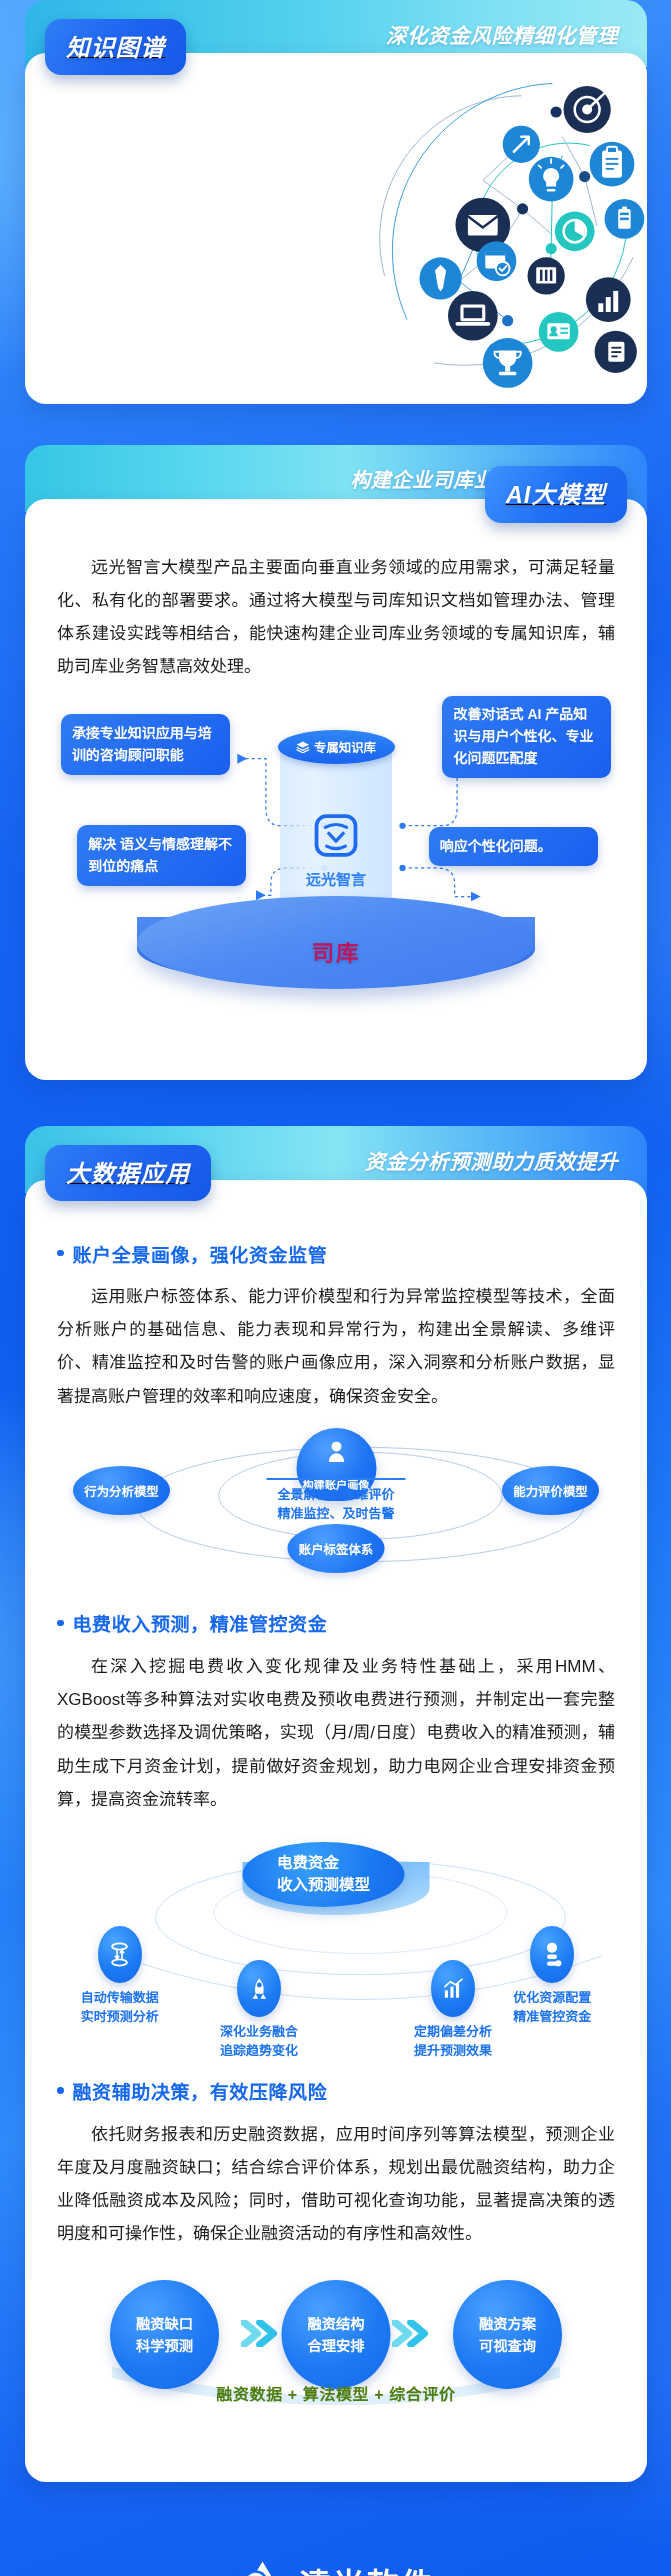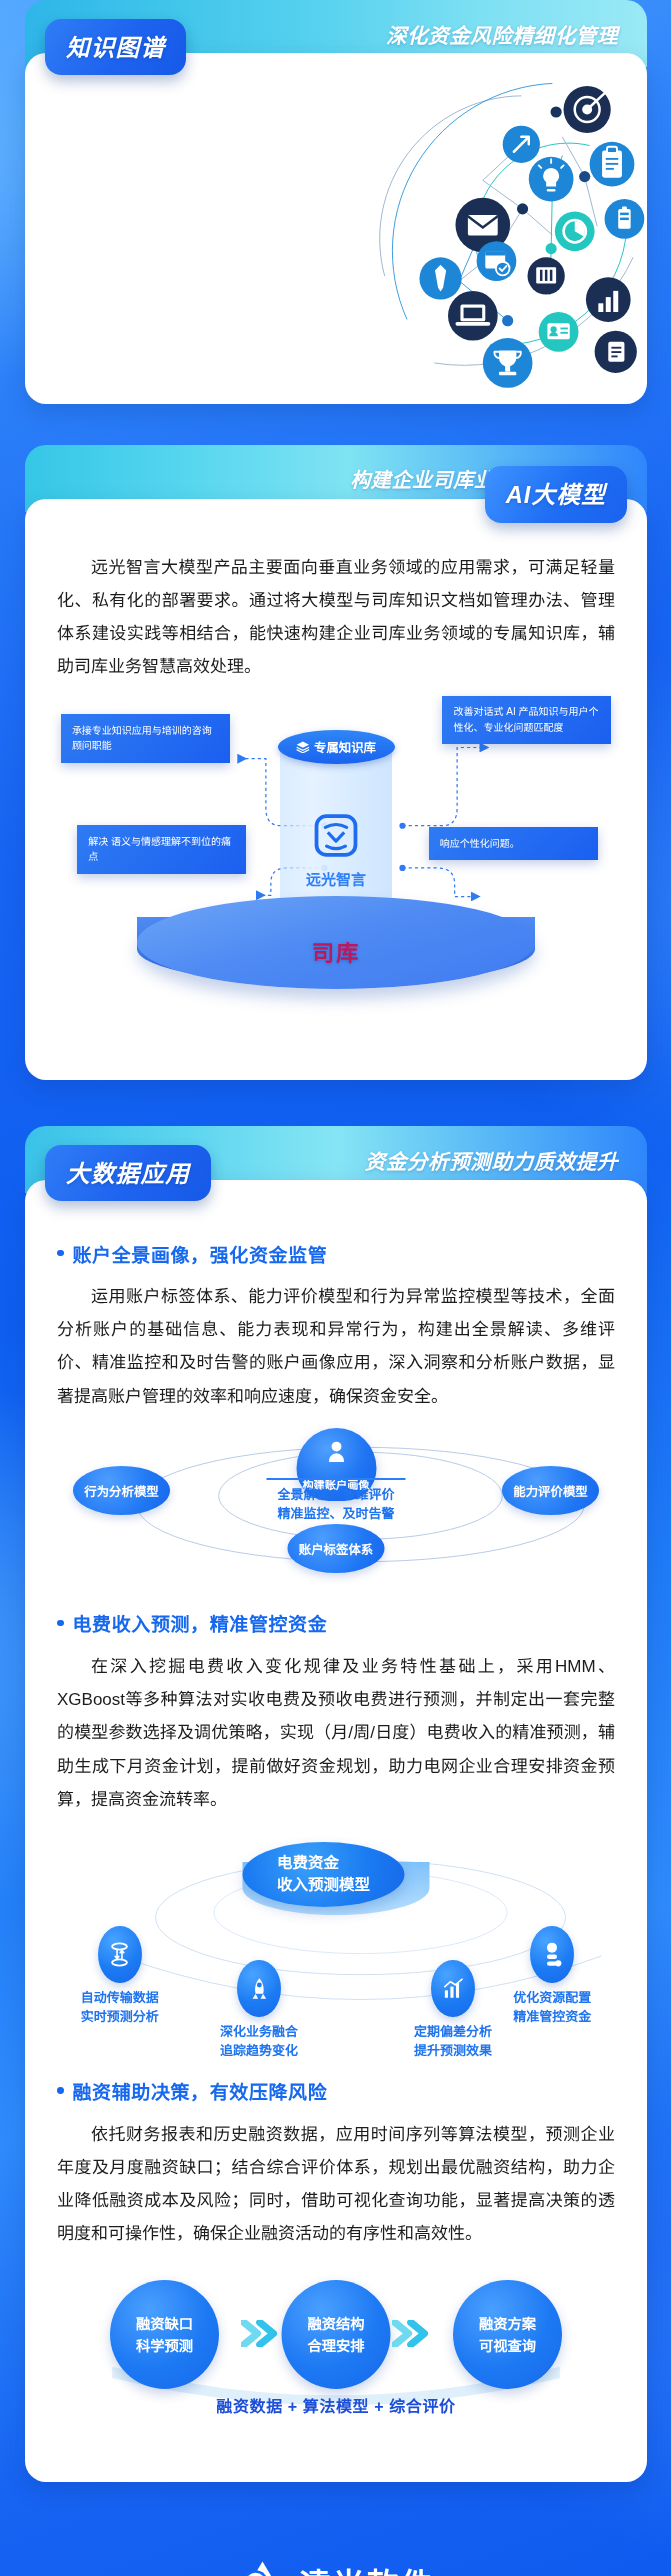--- a/index.html
+++ b/index.html
@@ -48,20 +48,21 @@
     white-space: nowrap;
   }
   .sec-tab {
     position: absolute;
     left: 45px; top: 18.7px;
     padding: 10px 21px 12.4px;
     border-radius: 16px 16px 16px 16px;
     background: linear-gradient(125deg,#2f7df6 0%, #1e63ef 55%, #1659e8 100%);
     box-shadow: 0 6.2px 13.7px rgba(6,50,130,.30);
     z-index: 5;
+    text-decoration: underline;
   }
   .sec-tab .tab-text {
     color:#fff; font-size: 23.6px; font-weight: 800; font-style: italic;
     letter-spacing: 1.2px; white-space: nowrap;
     text-shadow: 0 1.2px 3.1px rgba(0,45,120,.35);
   }
   .sec-tab.right {
     left: auto; right: 45px; top: 21px;
     background: linear-gradient(125deg,#3f93ff 0%, #1f6ef4 55%, #1a62ef 100%);
   }
@@ -98,25 +99,26 @@
     justify-content: flex-end; padding-left: 47px;
   }
   #sec-ai .sec-banner .banner-text { font-size: 20px; }
   #sec-ai .sec-card { padding: 52px 32px 35px; }
 
   .ai-diagram { position: relative; height: 336px; margin-top: 26px; }
 
   .node-box {
     position: absolute;
     background: linear-gradient(135deg,#2f7bf3 0%, #1a5ff0 100%);
-    color:#fff; border-radius: 0;
+    color:#fff; border-radius: 10px;
     padding: 8.7px 11.2px;
-    font-size: 10px; line-height: 1.55;
+    font-size: 14px; line-height: 1.55;
     box-shadow: 0 3.7px 10px rgba(10,60,160,.25);
     text-align: left;
+    font-weight: bold;
   }
   .nb-tl { left: 3.7px;   top: 5px;   width: 169px; }
   .nb-bl { left: 20px;  top: 116px; width: 169px; }
   .nb-tr { right: 3.7px;  top: -13.7px; width: 169px; }
   .nb-br { right: 17.4px; top: 118px; width: 169px; }
 
   .cyl { position:absolute; left: 50%; transform: translateX(-50%); top: 37px; width: 112px; }
   .cyl-body {
     width: 112px; height: 155px;
     background: linear-gradient(90deg, rgba(190,222,255,.55) 0%, rgba(228,241,255,.95) 30%, rgba(205,230,255,.8) 70%, rgba(175,212,255,.6) 100%);
@@ -254,22 +256,22 @@
     box-shadow: 0 5px 11.2px rgba(10,60,160,.22);
   }
   .fc1 { left: 53px; top: 8.7px; }
   .fc2 { left: 50%; transform: translateX(-50%); top: 8.7px; }
   .fc3 { right: 53px; top: 8.7px; }
   .fin-arrow { position:absolute; top: 49px; width: 39px; height: 27px; }
   .fa1 { left: 184px; }
   .fa2 { right: 184px; }
   .fin-sweep { position:absolute; left:50%; transform:translateX(-50%); top: 93px; width: 460px; height: 44px; }
   .fin-footer {
-    position:absolute; left:50%; transform:translateX(-50%); top: 122px;
-    color:#1d4ed8; font-size:16px; font-weight:700; letter-spacing:0.6px; white-space:nowrap;
+    position:absolute; left:50%; transform:translateX(-50%); top: 110px;
+    color:#4d7c0f; font-size:16px; font-weight:700; letter-spacing:0.6px; white-space:nowrap;
   }
 
   
   .footer {
     position: relative; z-index: 3;
     height: 149px; display:flex; align-items:center; justify-content:center; gap: 12.4px;
   }
   .footer .logo-mark { width: 49px; height: 45px; }
   .footer .logo-text {
     color:#ffffff; font-size: 32px; font-weight: 800; letter-spacing: 1.9px;

